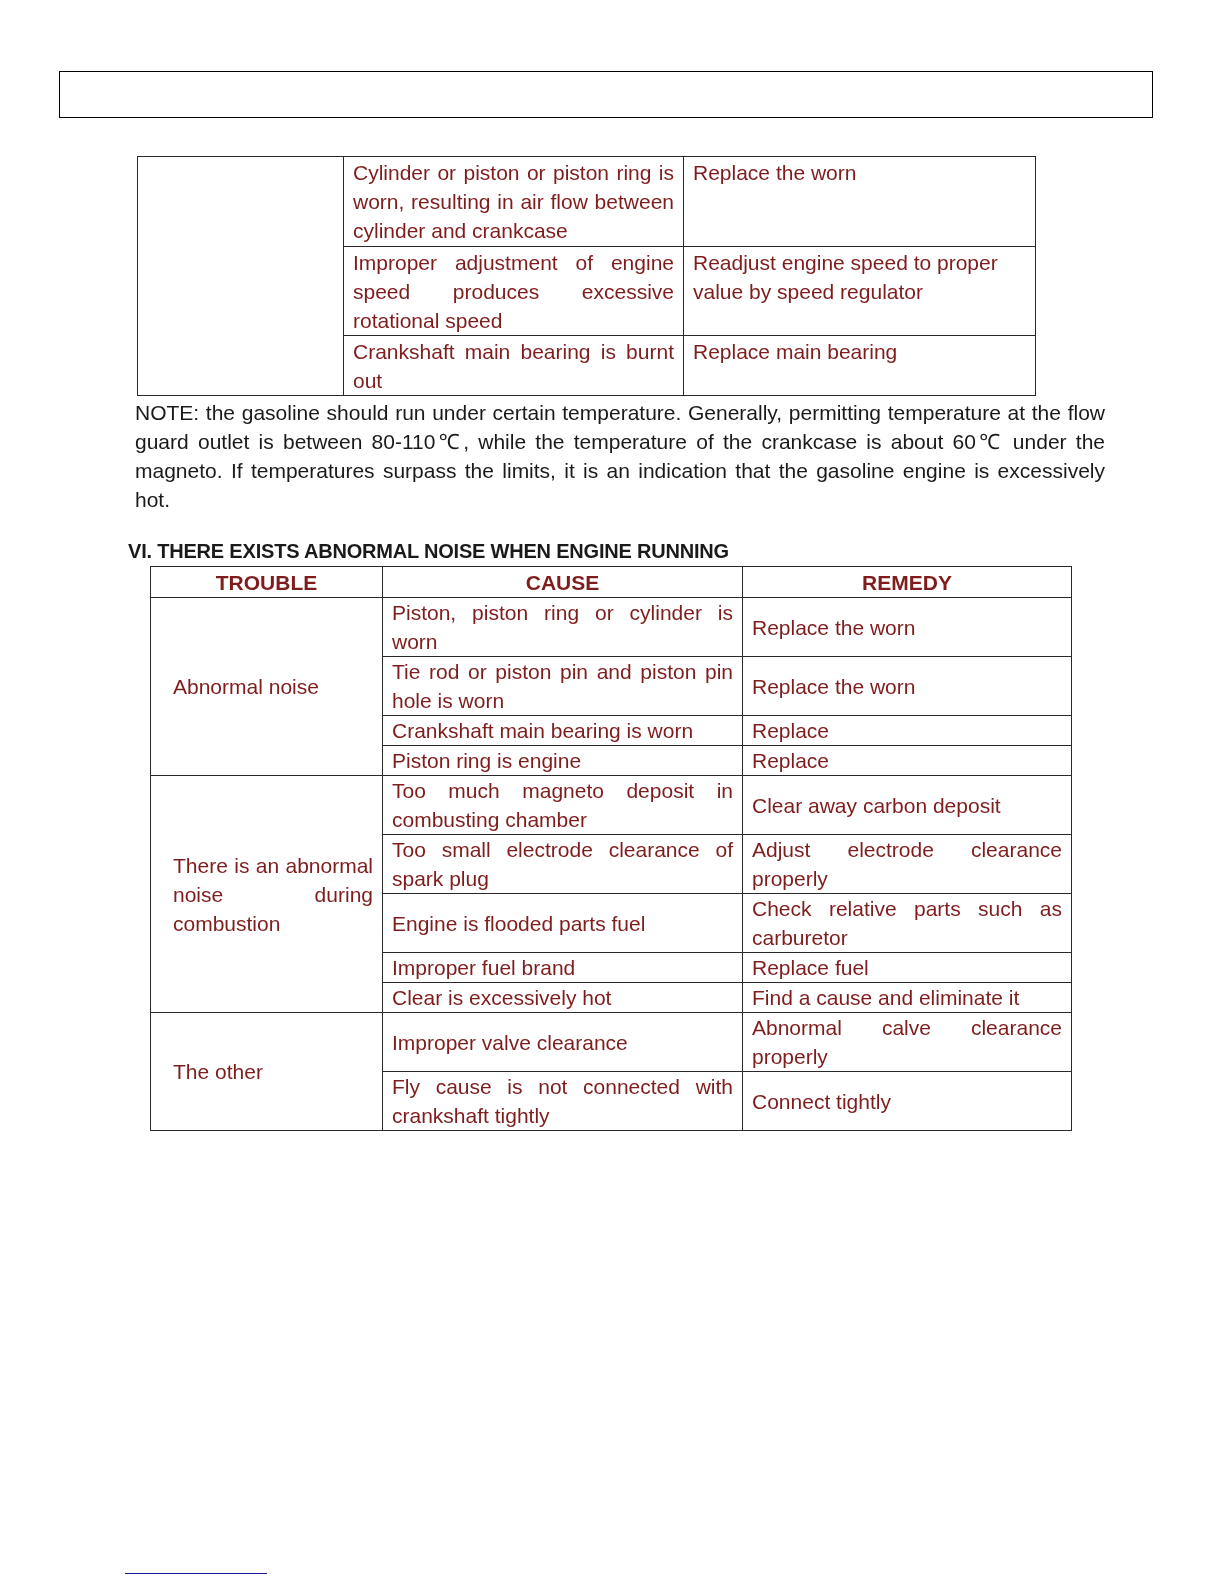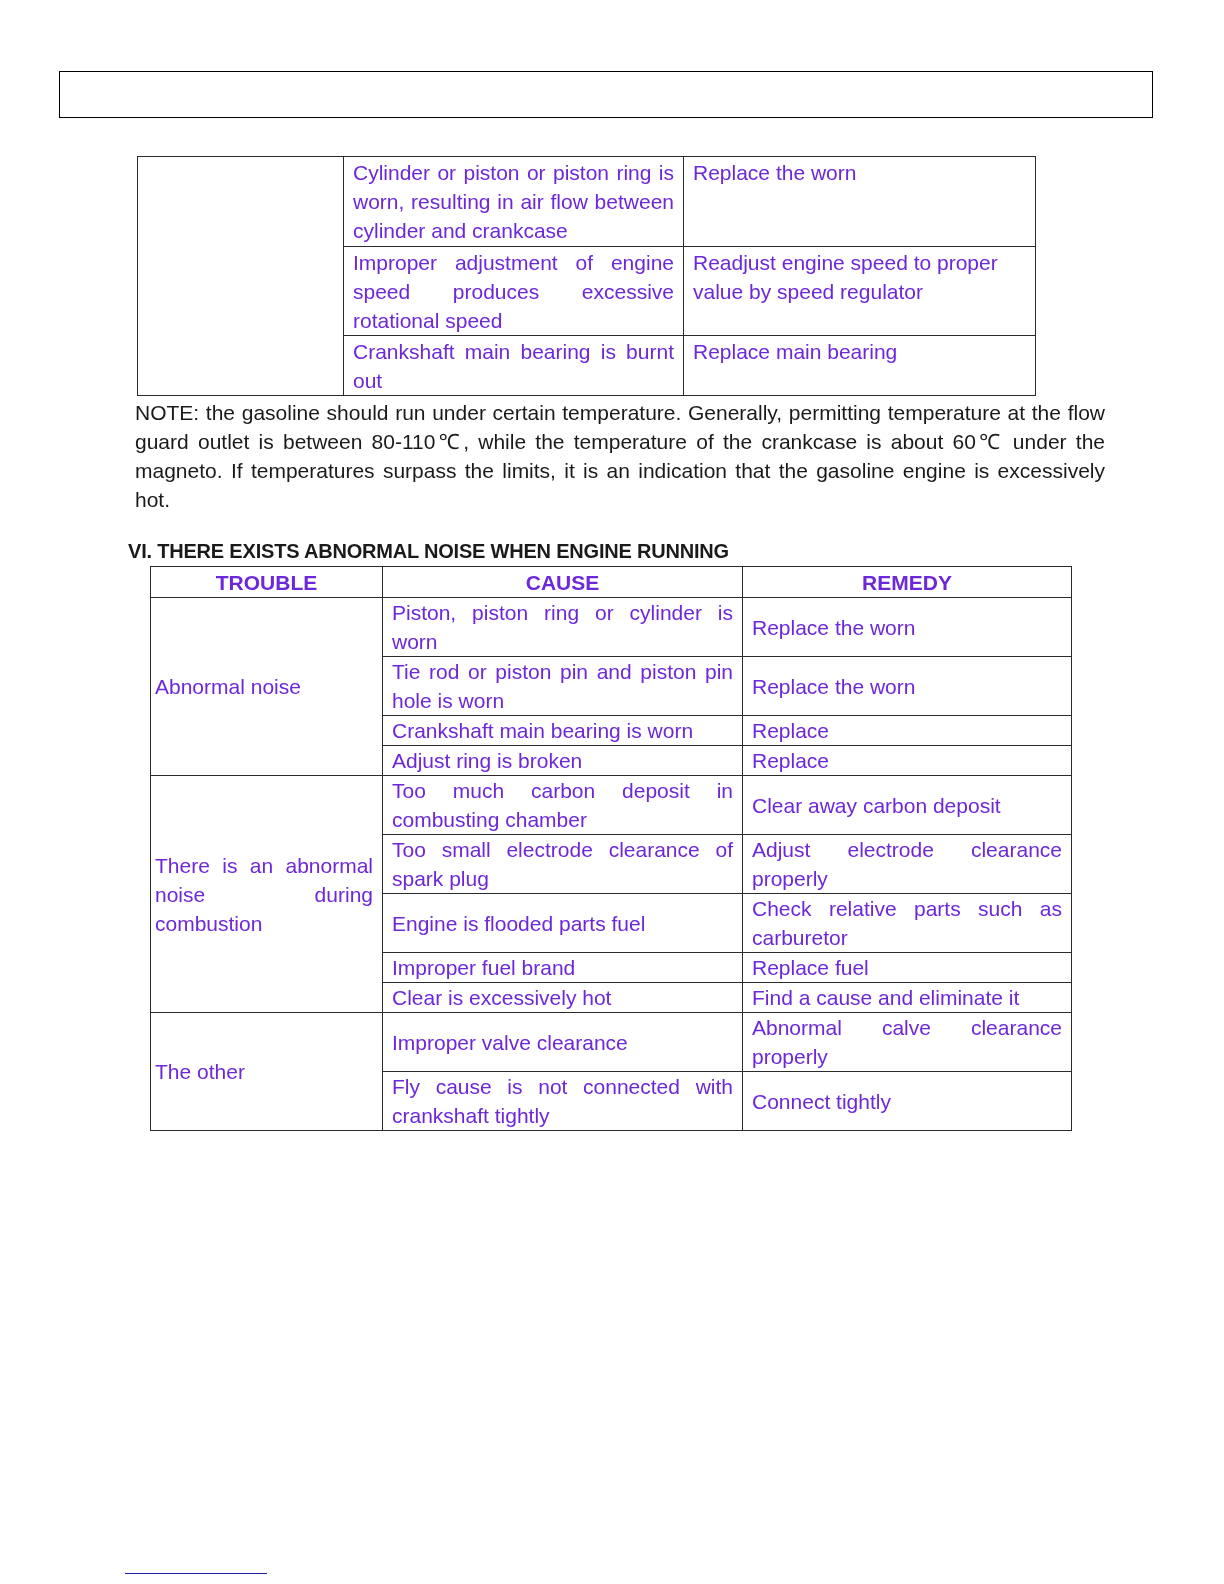--- a/index.html
+++ b/index.html
@@ -8,21 +8,21 @@
       font-family: "Liberation Sans", sans-serif; color: #1a1a1a;
     }
     .header-box {
       position: absolute; left: 59px; top: 71px; width: 1092px; height: 45px;
       border: 1.5px solid #000;
     }
     table { border-collapse: collapse; position: absolute; table-layout: fixed; }
     td, th {
       border: 1.3px solid #2a2a2a; vertical-align: top;
       font-size: 21px; line-height: 29px; padding: 0 9px 0 9px;
-      font-weight: normal; color: #6d28d9;
+      font-weight: normal; color: #7f1d1d;
     }
     .justify { text-align: justify; text-align-last: left; }
     #t1 { left: 137px; top: 156px; width: 898px; }
     #t1 col.c1 { width: 206px; }
     #t1 col.c2 { width: 340px; }
     #t1 col.c3 { width: 352px; }
     #t1 td { padding-top: 1px; padding-bottom: 0; }
     #t1 tr.r1 td { height: 88px; }
     #t1 tr.r2 td { height: 86px; }
     #t1 tr.r3 td { height: 58px; }
@@ -37,21 +37,21 @@
     }
     #t2 { left: 150px; top: 566px; width: 921px; }
     #t2 col.c1 { width: 232px; }
     #t2 col.c2 { width: 360px; }
     #t2 col.c3 { width: 329px; }
     #t2 th {
       font-weight: bold; height: 30px; line-height: 29px;
       vertical-align: middle; padding: 0;
     }
     #t2 td { vertical-align: middle; padding-top: 0; padding-bottom: 0; }
-    #t2 td.trouble { padding-left: 4px; padding-right: 9px; }
+    #t2 td.trouble { padding-left: 22px; padding-right: 9px; }
     #t2 tr.h2 td { height: 58px; }
     #t2 tr.h1 td { height: 28px; }
     .underline-mark {
       position: absolute; left: 125px; top: 1573px; width: 142px; height: 0;
       border-top: 1.5px solid #1a1aa0;
     }
   </style>
 </head>
 <body>
 
@@ -104,27 +104,27 @@
   </tr>
   <tr class="h2">
     <td class="justify">Tie rod or piston pin and piston pin hole is worn</td>
     <td>Replace the worn</td>
   </tr>
   <tr class="h1">
     <td class="justify">Crankshaft main bearing is worn</td>
     <td>Replace</td>
   </tr>
   <tr class="h1">
-    <td class="justify">Adjust ring is broken</td>
+    <td class="justify">Piston ring is engine</td>
     <td>Replace</td>
   </tr>
 
   <tr class="h2">
     <td rowspan="5" class="trouble justify">There is an abnormal noise during combustion</td>
-    <td class="justify">Too much carbon deposit in combusting chamber</td>
+    <td class="justify">Too much magneto deposit in combusting chamber</td>
     <td>Clear away carbon deposit</td>
   </tr>
   <tr class="h2">
     <td class="justify">Too small electrode clearance of spark plug</td>
     <td class="justify">Adjust electrode clearance properly</td>
   </tr>
   <tr class="h2">
     <td class="justify">Engine is flooded parts fuel</td>
     <td class="justify">Check relative parts such as carburetor</td>
   </tr>

